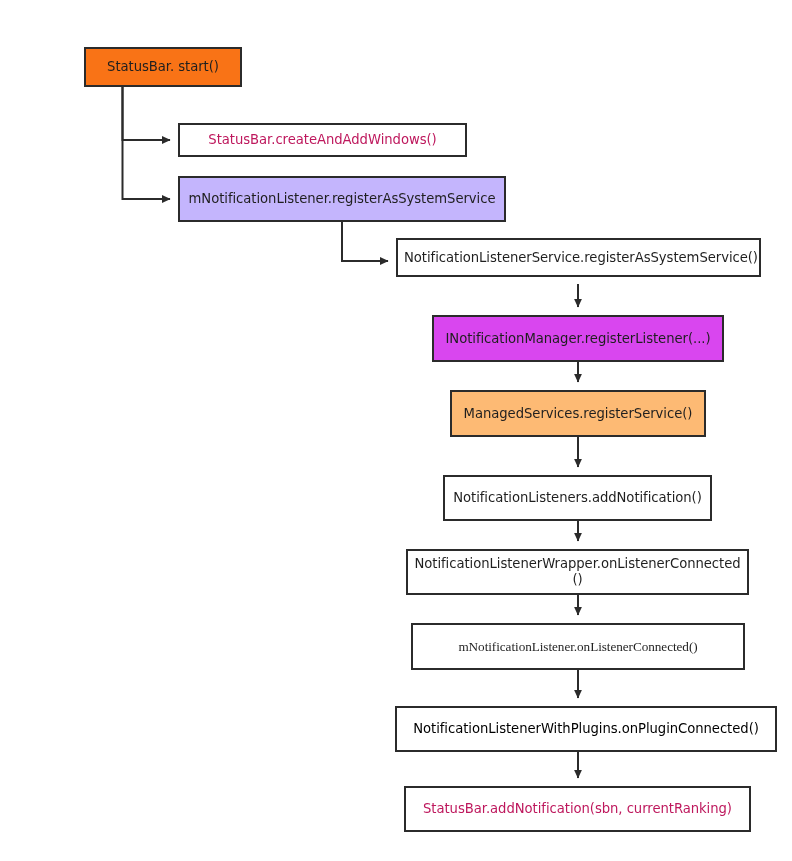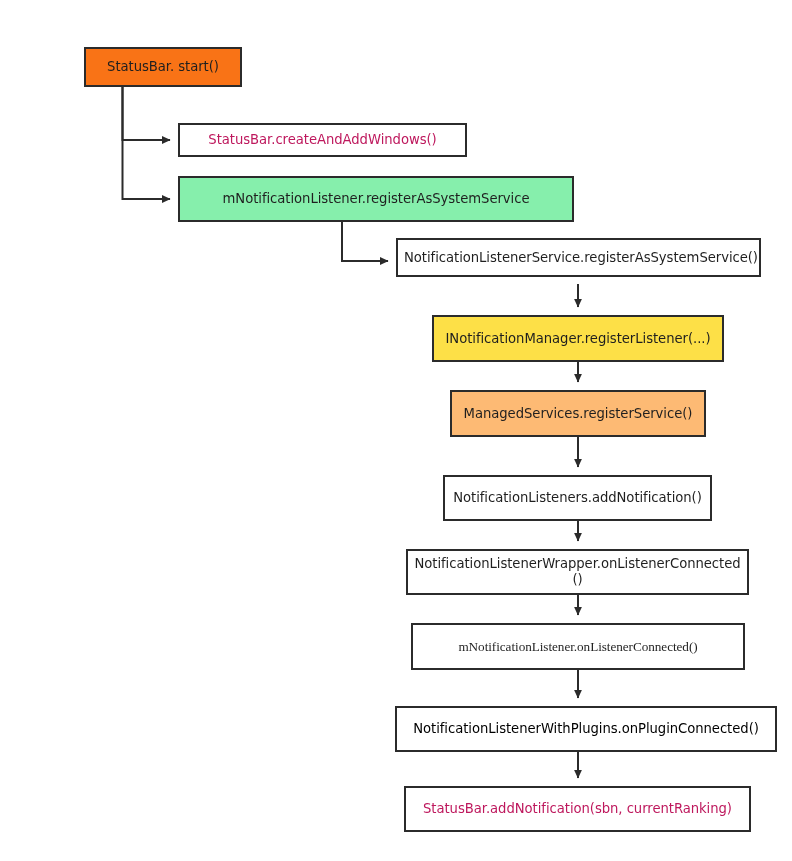--- a/index.html
+++ b/index.html
@@ -78,29 +78,29 @@
   </svg>
 
   <div class="node" style="left: 48px; top: 47px; width: 158px; height: 40px; border-color: rgb(43, 43, 43); background: #f97316; color: rgb(31, 31, 31); margin-left: 36px;">
     <span class="node-label">StatusBar. start()</span>
   </div>
 
   <div class="node" style="left: 178px; top: 123px; width: 289px; height: 34px; border-color: rgb(43, 43, 43); background: rgb(255, 255, 255); color: #be185d;">
     <span class="node-label">StatusBar.createAndAddWindows()</span>
   </div>
 
-  <div class="node" style="left: 178px; top: 176px; width: 396px; height: 46px; border-color: rgb(43, 43, 43); background: #86efac; color: rgb(31, 31, 31); justify-content: center;">
+  <div class="node" style="left: 178px; top: 176px; width: 328px; height: 46px; border-color: rgb(43, 43, 43); background: #c4b5fd; color: rgb(31, 31, 31); justify-content: center;">
     <span class="node-label">mNotificationListener.registerAsSystemService</span>
   </div>
 
   <div class="node" style="left: 396px; top: 238px; width: 365px; height: 39px; border-color: rgb(43, 43, 43); background: rgb(255, 255, 255); color: rgb(31, 31, 31);">
     <span class="node-label">NotificationListenerService.registerAsSystemService()</span>
   </div>
 
-  <div class="node" style="left: 432px; top: 315px; width: 292px; height: 47px; border-color: rgb(43, 43, 43); background: #fde047; color: rgb(31, 31, 31);">
+  <div class="node" style="left: 432px; top: 315px; width: 292px; height: 47px; border-color: rgb(43, 43, 43); background: #d946ef; color: rgb(31, 31, 31);">
     <span class="node-label">INotificationManager.registerListener(...)</span>
   </div>
 
   <div class="node" style="left: 450px; top: 390px; width: 256px; height: 47px; border-color: rgb(43, 43, 43); background: #fdba74; color: rgb(31, 31, 31);">
     <span class="node-label">ManagedServices.registerService()</span>
   </div>
 
   <div class="node" style="left: 443px; top: 475px; width: 269px; height: 46px; border-color: rgb(43, 43, 43); background: rgb(255, 255, 255); color: rgb(31, 31, 31);">
     <span class="node-label">NotificationListeners.addNotification()</span>
   </div>

